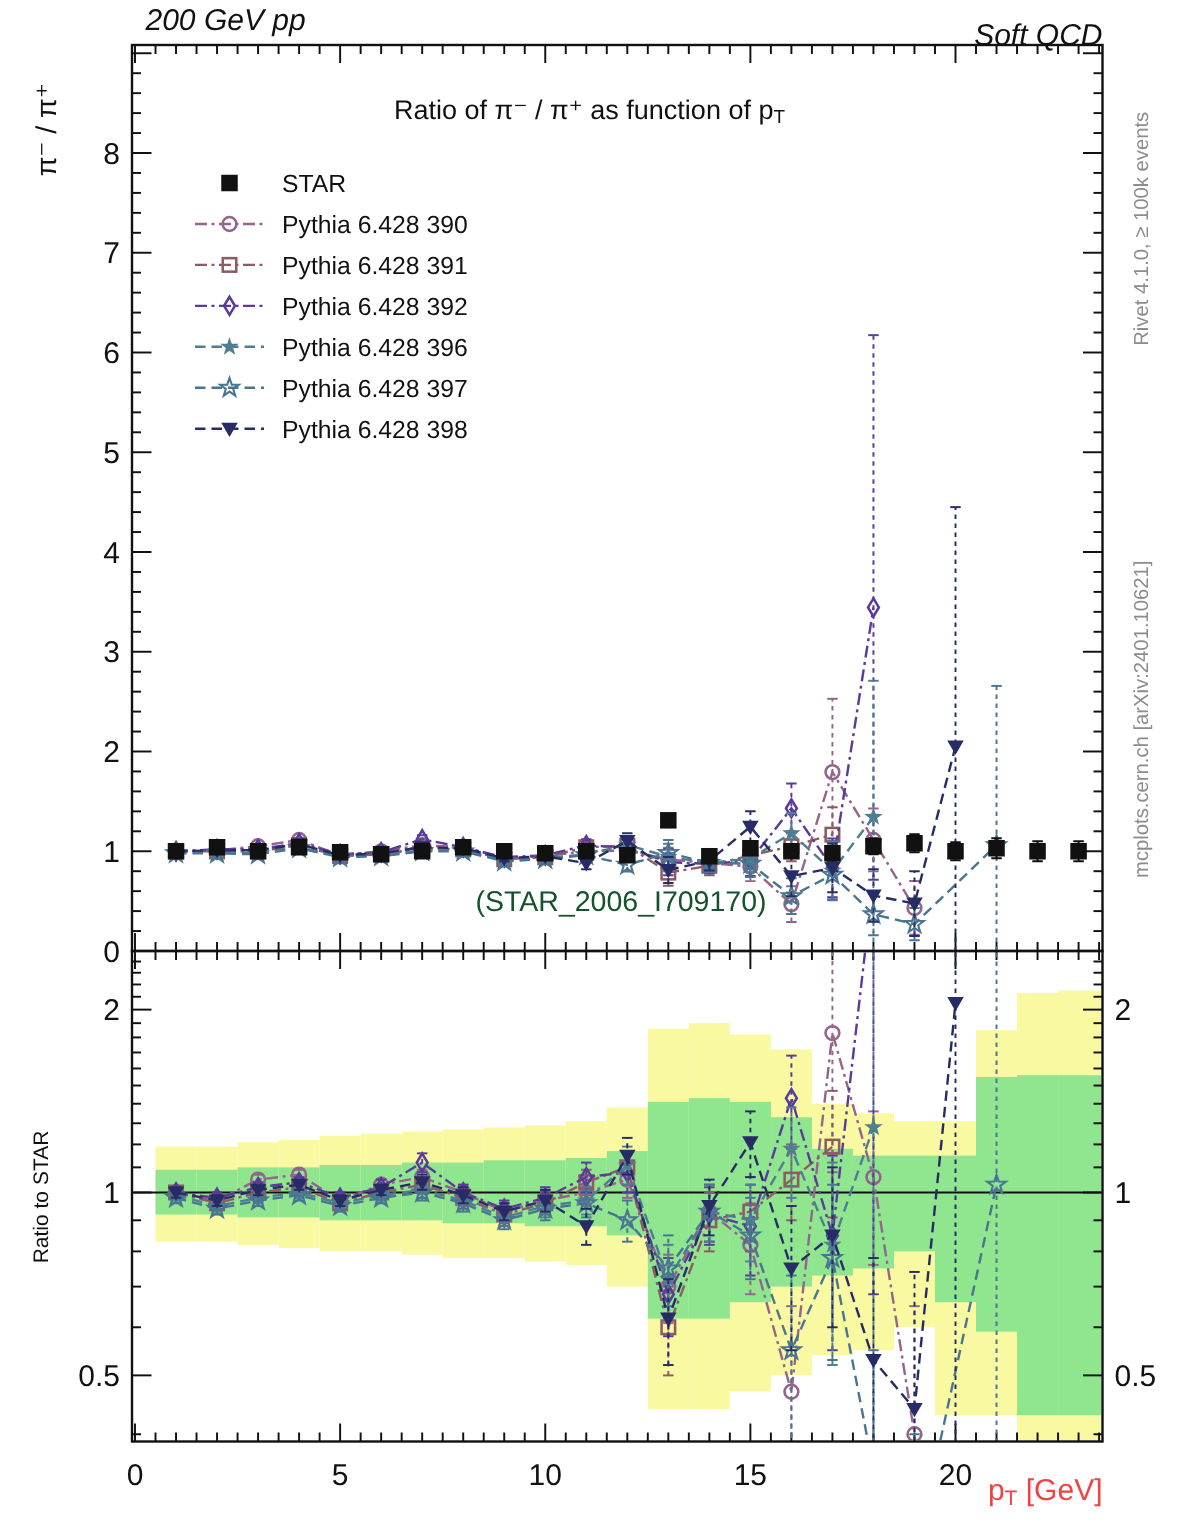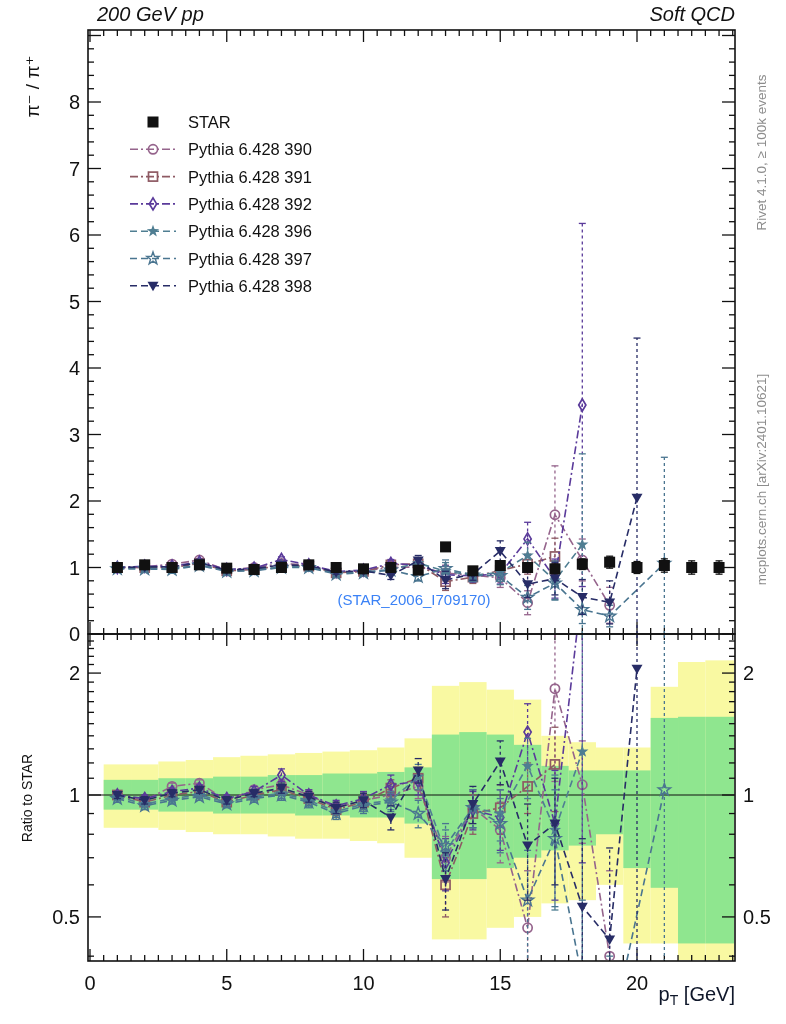--- a/index.html
+++ b/index.html
@@ -1,25 +1,25 @@
 <!DOCTYPE html>
 <html><head>
 <meta charset="utf-8">
 <style>
   html,body{margin:0;padding:0;background:#ffffff;}
   #stage{position:relative;width:786px;height:1024px;background:#fff;overflow:hidden;
          font-family:"Liberation Sans","DejaVu Sans",sans-serif;color:#111;}
   .abs{position:absolute;white-space:nowrap;}
   .hdr{font-size:20px;color:#111;font-style:italic;}
   .title{font-size:18px;color:#111;}
-  .watermark{font-size:15px;color:#3b82f6;}
+  .watermark{font-size:19px;color:#14532d;}
   .sidenote{font-size:13.5px;color:#8c8c8c;transform:rotate(-90deg);transform-origin:center;}
   .ylab-top{font-size:19px;color:#111;transform:rotate(-90deg);transform-origin:center;}
   .ylab-bot{font-size:14px;color:#111;transform:rotate(-90deg);transform-origin:center;}
-  .xlab{font-size:20px;color:#0f172a;}
+  .xlab{font-size:20px;color:#ef4444;}
   sub.t{font-size:70%;vertical-align:-22%;}
   svg text{font-family:"Liberation Sans","DejaVu Sans",sans-serif;fill:#111;}
 </style>
 </head>
 <body>
 
 <div id="stage">
   <svg id="chart" width="786" height="1024" viewBox="0 0 786 1024" style="position:absolute;left:0;top:0;">
       <defs>
         <clipPath id="clipTop">
@@ -1474,22 +1474,25 @@
         <line x1="130" x2="176" y1="258.5" y2="258.5" stroke="#4a7590" stroke-width="1.6" stroke-dasharray="7 4"></line>
         <polygon points="153.00,252.00 154.53,256.40 159.18,256.49 155.47,259.30 156.82,263.76 153.00,261.10 149.18,263.76 150.53,259.30 146.82,256.49 151.47,256.40" fill="none" stroke="#4a7590" stroke-width="1.4"></polygon>
         <text x="188" y="264.5" font-size="16.5" text-anchor="start">Pythia 6.428 397</text>
         <line x1="130" x2="176" y1="285.8" y2="285.8" stroke="#272c66" stroke-width="1.6" stroke-dasharray="7 4"></line>
         <polygon points="147.5,281.8 158.5,281.8 153,291.3" fill="#272c66"></polygon>
         <text x="188" y="291.8" font-size="16.5" text-anchor="start">Pythia 6.428 398</text>
       </g>
     </svg>
 
   <div class="abs hdr" style="left:97px;top:3px;">200 GeV pp</div>
-  <div class="abs hdr" style="right:51px;top:3px;margin-left:39px;">Soft QCD</div>
+  <div class="abs hdr" style="right:51px;top:13px;margin-left:39px;">Soft QCD</div>
 
+  <div class="abs title" style="left:393px;top:63px;transform:translateX(-50%);">
+    <span>Ratio of π⁻ / π⁺ as function of p</span><sub class="t">T</sub>
+  </div>
 
   <div class="abs watermark" style="left:414px;top:591px;transform:translateX(-50%);">(STAR_2006_I709170)</div>
 
   <div class="abs ylab-top" style="left:-28px;top:75px;width:120px;text-align:center;">π⁻ / π⁺</div>
   <div class="abs ylab-bot" style="left:-43px;top:790px;width:140px;text-align:center;">Ratio to STAR</div>
 
   <div class="abs sidenote" style="left:636px;top:145px;width:250px;text-align:center;">Rivet 4.1.0, ≥ 100k events</div>
   <div class="abs sidenote" style="left:606px;top:472px;width:310px;text-align:center;">mcplots.cern.ch [arXiv:2401.10621]</div>
 
   <div class="abs xlab" style="right:51px;top:983px;">

